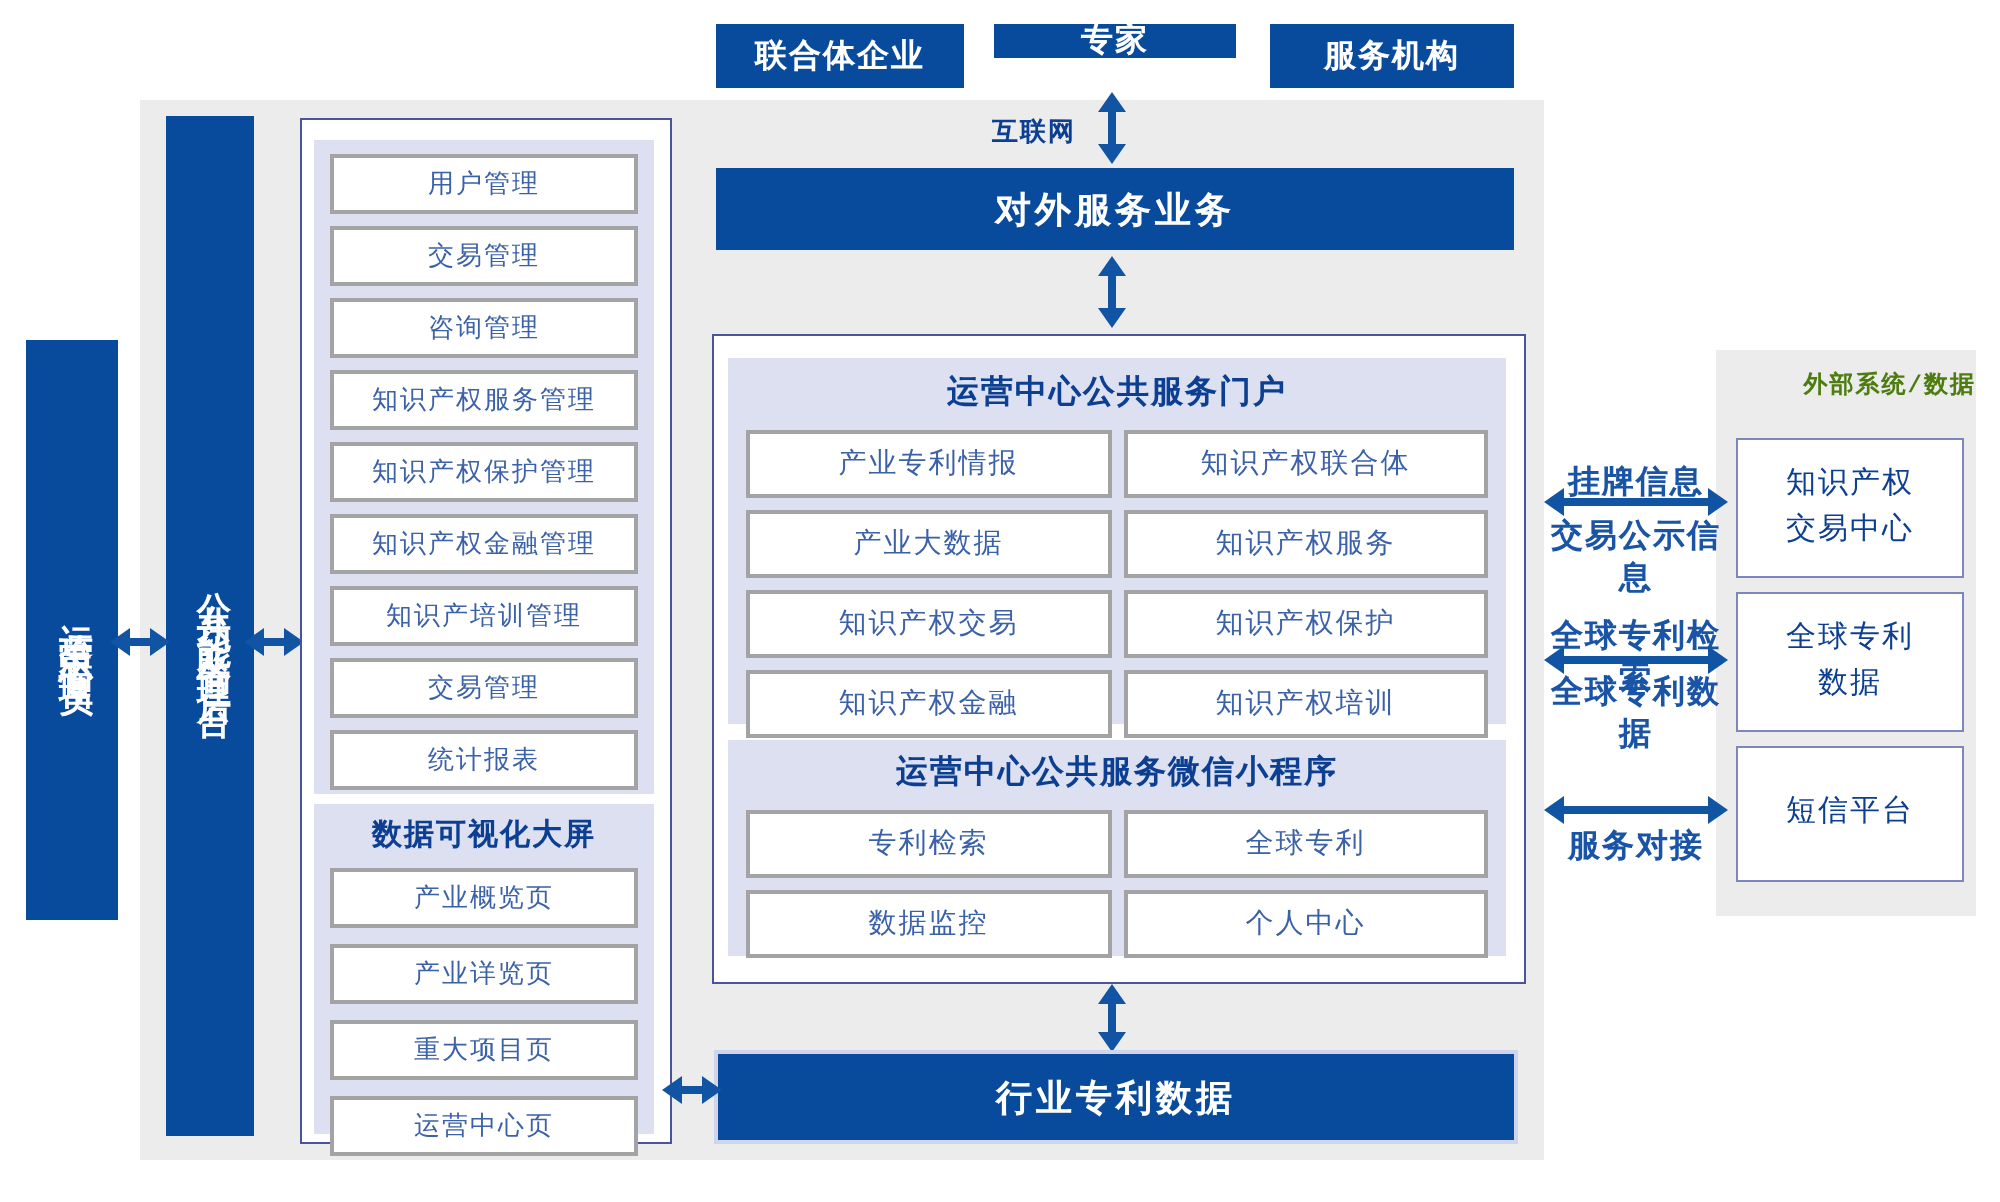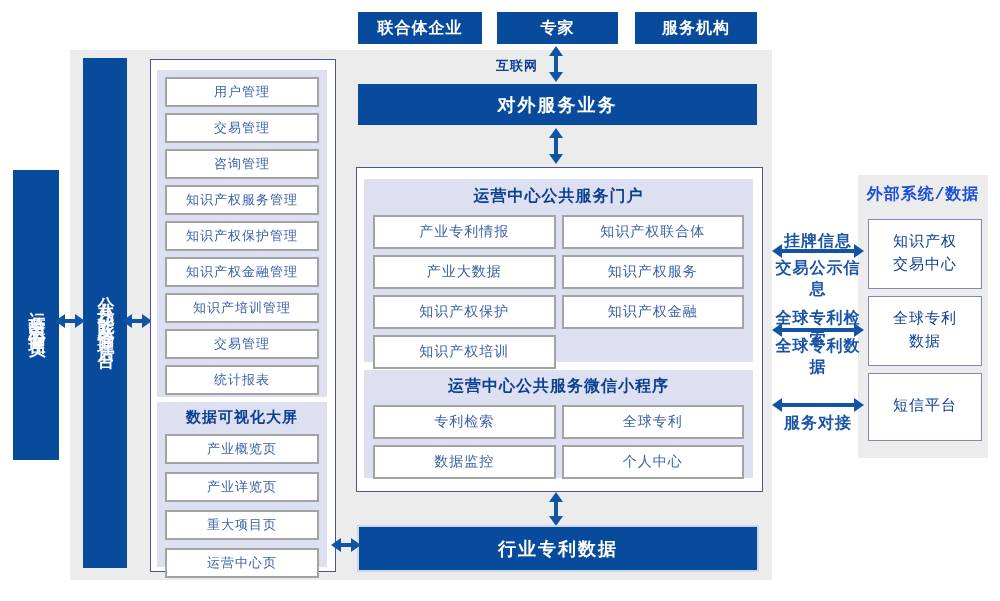--- a/index.html
+++ b/index.html
@@ -36,22 +36,22 @@
   .items-1col.wide-gap{gap:8px;}
   .items-2col{display:grid;grid-template-columns:1fr 1fr;gap:6px;margin:8px 9px 0 9px;}
   .item{
     background:#ffffff;border:2px solid #a3a3a3;height:26px;
     display:flex;align-items:center;justify-content:center;
     color:#3b61a8;font-size:13px;letter-spacing:1px;
   }
   .items-2col .item{height:30px;font-size:14px;}
   
   .ext-title{
-    position:absolute;color:#1d4ed8;font-weight:bold;font-size:16px;
-    text-align:center;letter-spacing:1px;
+    position:absolute;color:#4d7c0f;font-weight:bold;font-size:12px;
+    text-align:right;letter-spacing:1px;
   }
   .ext-box{
     position:absolute;background:#ffffff;border:1px solid #7d86bd;
     display:flex;align-items:center;justify-content:center;text-align:center;
     color:#0c3f92;font-size:15px;line-height:1.55;letter-spacing:1px;
     white-space:pre-line;
   }
   
   .lbl{
     position:absolute;color:#1a54a6;font-weight:bold;font-size:16px;
@@ -78,21 +78,21 @@
 <body>
 
 <div class="canvas">
 
   <div class="bg" style="left:70px;top:50px;width:702px;height:530px;"></div>
   <div class="bg" style="left:858px;top:175px;width:130px;height:283px;"></div>
 
   <div class="blue-box" style="left:358px;top:12px;width:124px;height:32px;">
       <span>联合体企业</span>
     </div>
-  <div class="blue-box" style="left:497px;top:12px;width:121px;height:32px;">
+  <div class="blue-box" style="left:497px;top:12px;width:121px;height:17px;">
       <span>专家</span>
     </div>
   <div class="blue-box" style="left:635px;top:12px;width:122px;height:32px;">
       <span>服务机构</span>
     </div>
 
   <div class="lbl-internet" style="left:496px;top:57px;">互联网</div>
   <div class="v-arrow" style="left:554px;top:55px;height:18px;"></div>
 
   <div class="blue-box wide-bar" style="left:358px;top:84px;width:399px;height:41px;">
@@ -137,20 +137,21 @@
 
   <div class="frame" style="left:356px;top:167px;width:405px;height:323px;"></div>
 
   <div class="panel" style="left:364px;top:179px;width:389px;height:183px;">
     <div class="panel-title">运营中心公共服务门户</div>
     <div class="items-2col">
       <div class="item">产业专利情报</div>
       <div class="item">知识产权联合体</div>
       <div class="item">产业大数据</div>
       <div class="item">知识产权服务</div>
+      <div class="item">知识产权交易</div>
       <div class="item">知识产权保护</div>
       <div class="item">知识产权金融</div>
       <div class="item">知识产权培训</div>
     </div>
   </div>
 
   <div class="panel" style="left:364px;top:370px;width:389px;height:108px;">
     <div class="panel-title" style="padding-top:6px;">运营中心公共服务微信小程序</div>
     <div class="items-2col" style="margin-top:8px;">
       <div class="item">专利检索</div>

